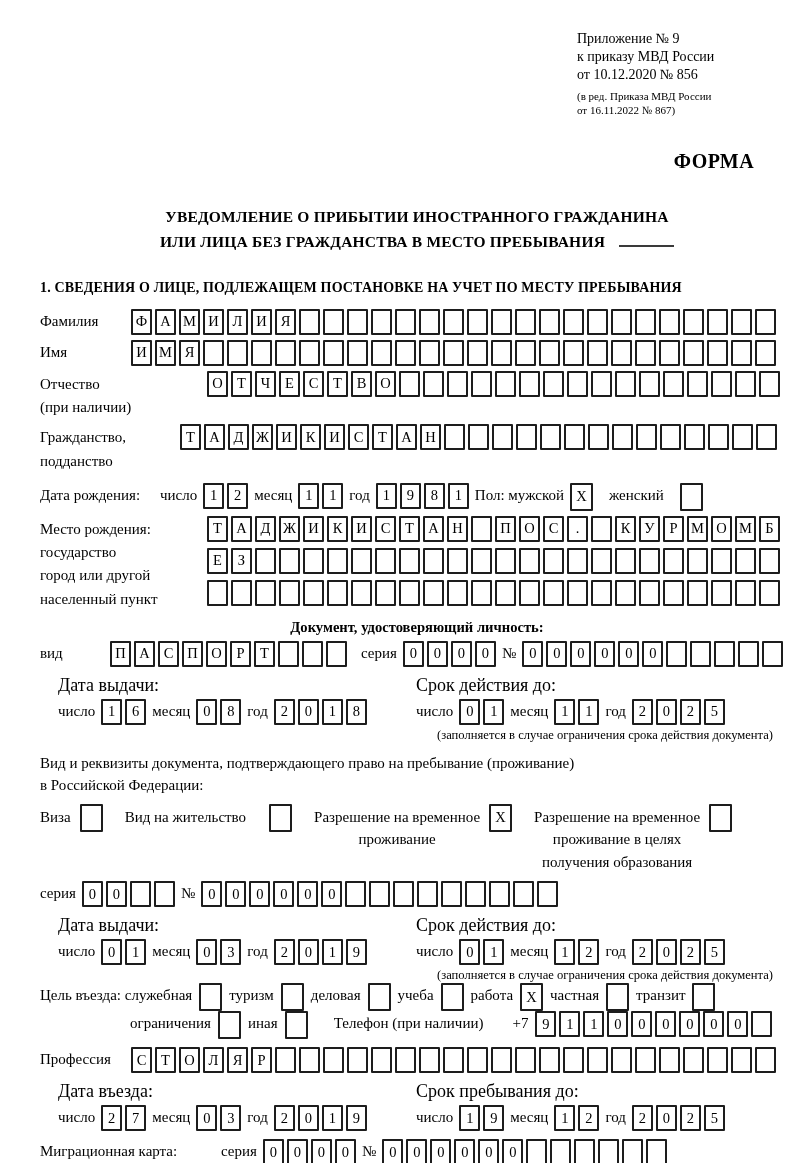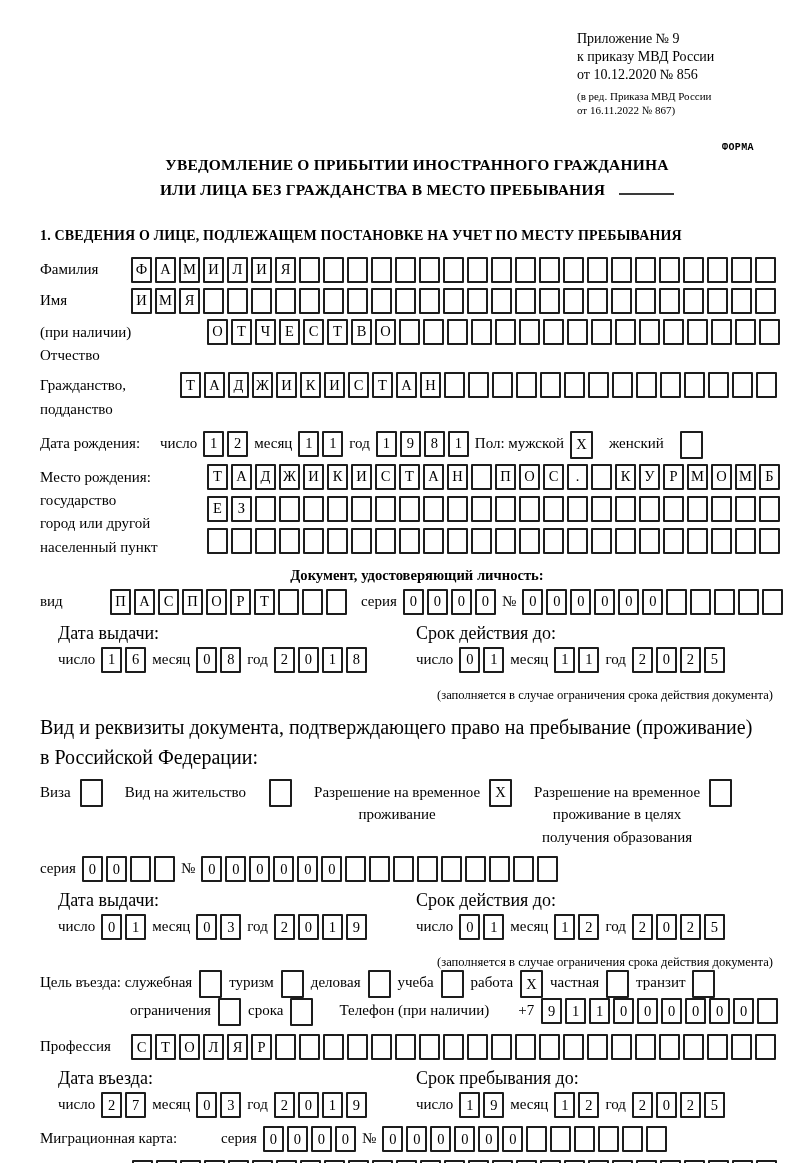--- a/index.html
+++ b/index.html
@@ -8,24 +8,24 @@
     width:800px; height:1163px;
     font-family:"Liberation Serif", serif;
     color:#000;
     overflow:hidden;
   }
   .page { width:800px; height:1163px; padding:30px 6px 0 40px; position:relative; }
 
   
   .hdr { margin-left:537px; font-size:14px; line-height:1.3; }
   .hdr-small { font-size:11px; margin-top:4px; line-height:1.35; }
-  .forma { font-weight:bold; text-align:right; margin:24px 40px 0 0; font-size:10px; letter-spacing:.4px;font-family:Liberation Mono, monospace; }
+  .forma { font-weight:bold; text-align:right; margin:32px 40px 0 0; font-size:20px; letter-spacing:.4px; }
 
   
-  .title { text-align:center; font-weight:bold; font-size:15.5px; margin-top:0; line-height:1.6; letter-spacing:.2px; }
+  .title { text-align:center; font-weight:bold; font-size:15.5px; margin-top:32px; line-height:1.6; letter-spacing:.2px; }
   .blank { display:inline-block; width:55px; border-bottom:2.5px solid #3a3a3a; margin-left:14px; vertical-align:baseline; }
   .sec1 { font-weight:bold; font-size:14px; margin-top:25px; letter-spacing:.15px; }
 
   
   .row { display:flex; align-items:flex-start; margin-top:5px; font-size:15px; }
   .mt10 { margin-top:10px; } .mt8 { margin-top:8px; } .mt14 { margin-top:13px; }
   .lbl { flex:none; padding-top:4px; }
   .lblcol { flex:none; line-height:1.55; padding-top:2px; }
   .w90 { width:91px; } .w140 { width:140px; } .w167 { width:167px; } .w70 { width:70px; }
   .cells { display:flex; gap:3px; flex:none; }
@@ -41,23 +41,23 @@
   
   .dochead { text-align:center; font-weight:bold; font-size:14.6px; margin-top:8px; }
 
   
   .dates { display:flex; margin-top:8px; font-size:15px; }
   .dcol-l { width:360px; margin-left:18px; }
   .dcol-r { width:380px; }
   .dhead { font-size:18px; }
   .dline { display:flex; align-items:flex-start; margin-top:3px; }
   .dline .inlbl:first-child { margin-left:0; }
-  .note { font-size:12.6px; margin-top:15px; text-align:center; }
-
-  .para { font-size:20px; margin-top:9px; line-height:1.5; }
+  .note { font-size:12.6px; margin-top:3px; text-align:center; }
+
+  .para { font-size:15px; margin-top:9px; line-height:1.5; }
 
   
   .opts { display:flex; align-items:flex-start; margin-top:7px; gap:22px; font-size:15px; }
   .opt { display:flex; align-items:flex-start; gap:9px; }
   .optlines { text-align:center; line-height:1.5; padding-top:2px; }
   .cb .cell { width:23px; height:28px; }
 
   .purpose-line { display:flex; align-items:flex-start; margin-top:0; font-size:15px; flex-wrap:nowrap; }
   .purpose-line .inlbl { margin:0 7px; padding-top:4px; }
 
@@ -148,22 +148,22 @@
         <span class="cell"></span>
         <span class="cell"></span>
         <span class="cell"></span>
         <span class="cell"></span>
         <span class="cell"></span>
       </div>
   </div>
 
   <div class="row">
     <div class="lblcol w167">
+      <div>Отчество</div>
       <div>(при наличии)</div>
-      <div>Отчество</div>
     </div>
     <div class="cells">
         <span class="cell">О</span>
         <span class="cell">Т</span>
         <span class="cell">Ч</span>
         <span class="cell">Е</span>
         <span class="cell">С</span>
         <span class="cell">Т</span>
         <span class="cell">В</span>
         <span class="cell">О</span>
@@ -568,21 +568,21 @@
     <div class="cells cb">
         <span class="cell"></span>
       </div>
   </div>
 
   <div class="purpose-line" style="margin-left:90px">
     <span class="inlbl" style="margin-left:0">ограничения</span>
     <div class="cells cb">
         <span class="cell"></span>
       </div>
-    <span class="inlbl">срока</span>
+    <span class="inlbl">иная</span>
     <div class="cells cb">
         <span class="cell"></span>
       </div>
     <span class="inlbl" style="margin-left:26px">Телефон (при наличии)</span>
     <span class="inlbl" style="margin-left:22px">+7</span>
     <div class="cells">
         <span class="cell">9</span>
         <span class="cell">1</span>
         <span class="cell">1</span>
         <span class="cell">0</span>

